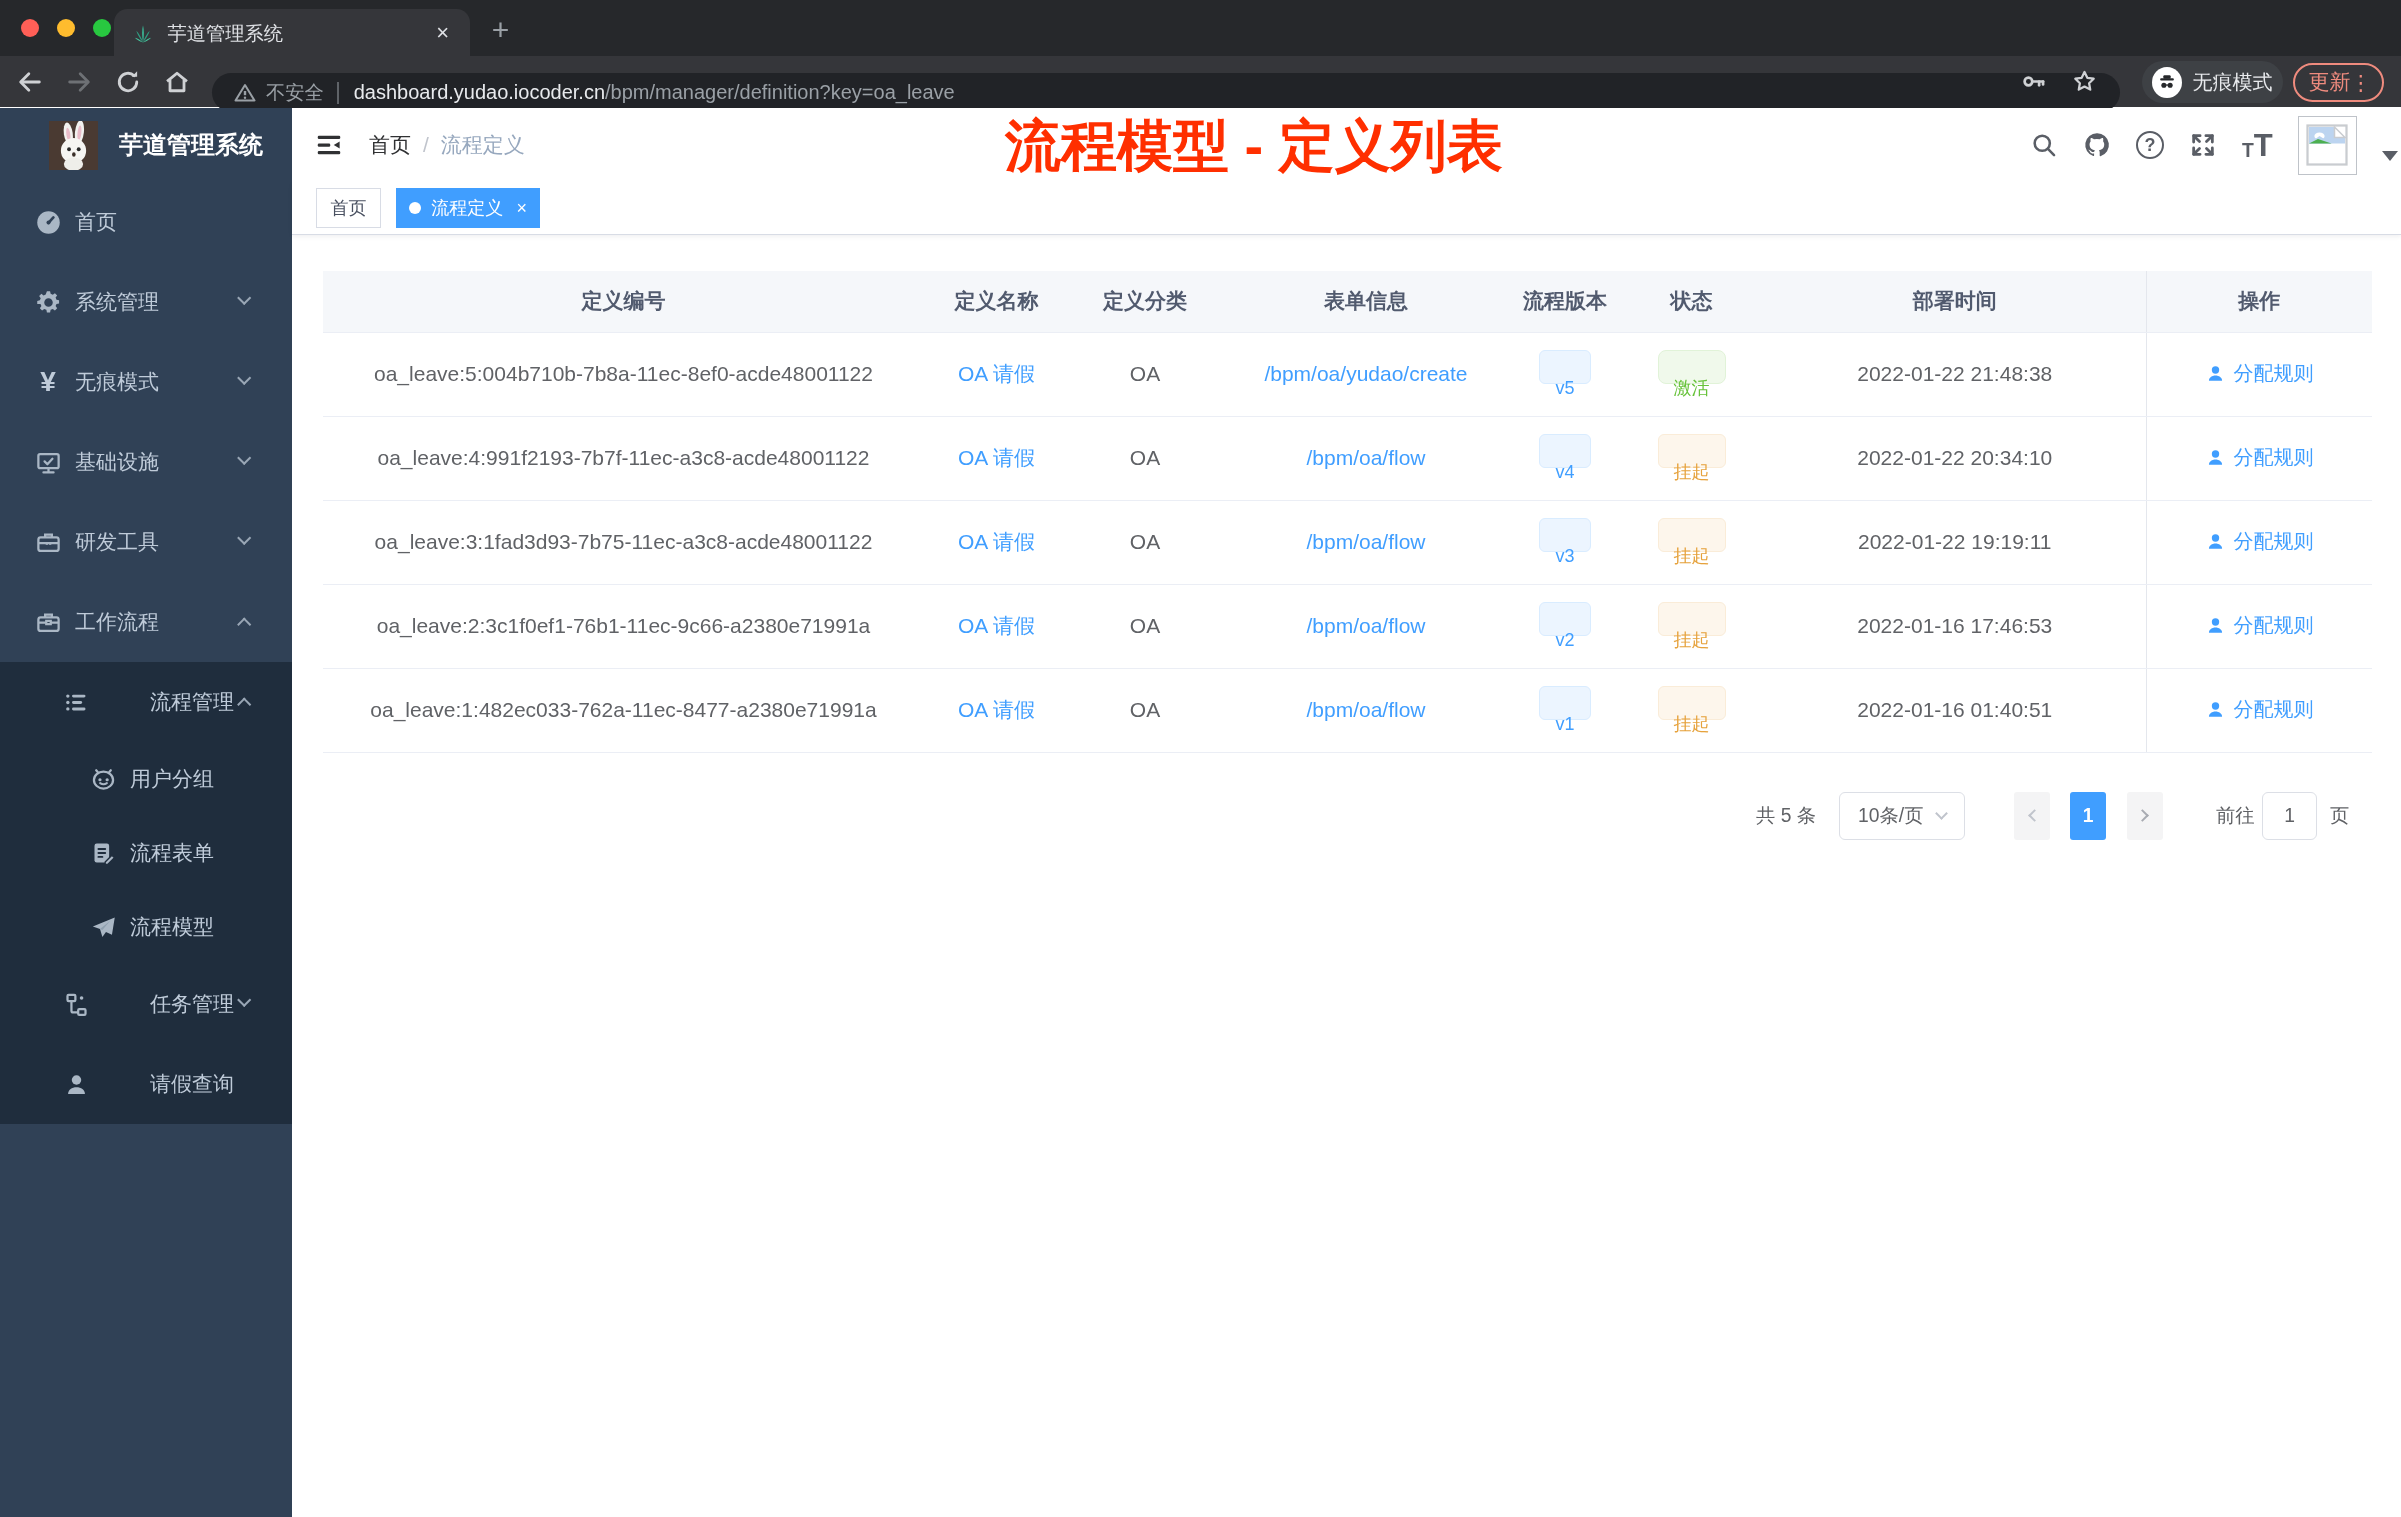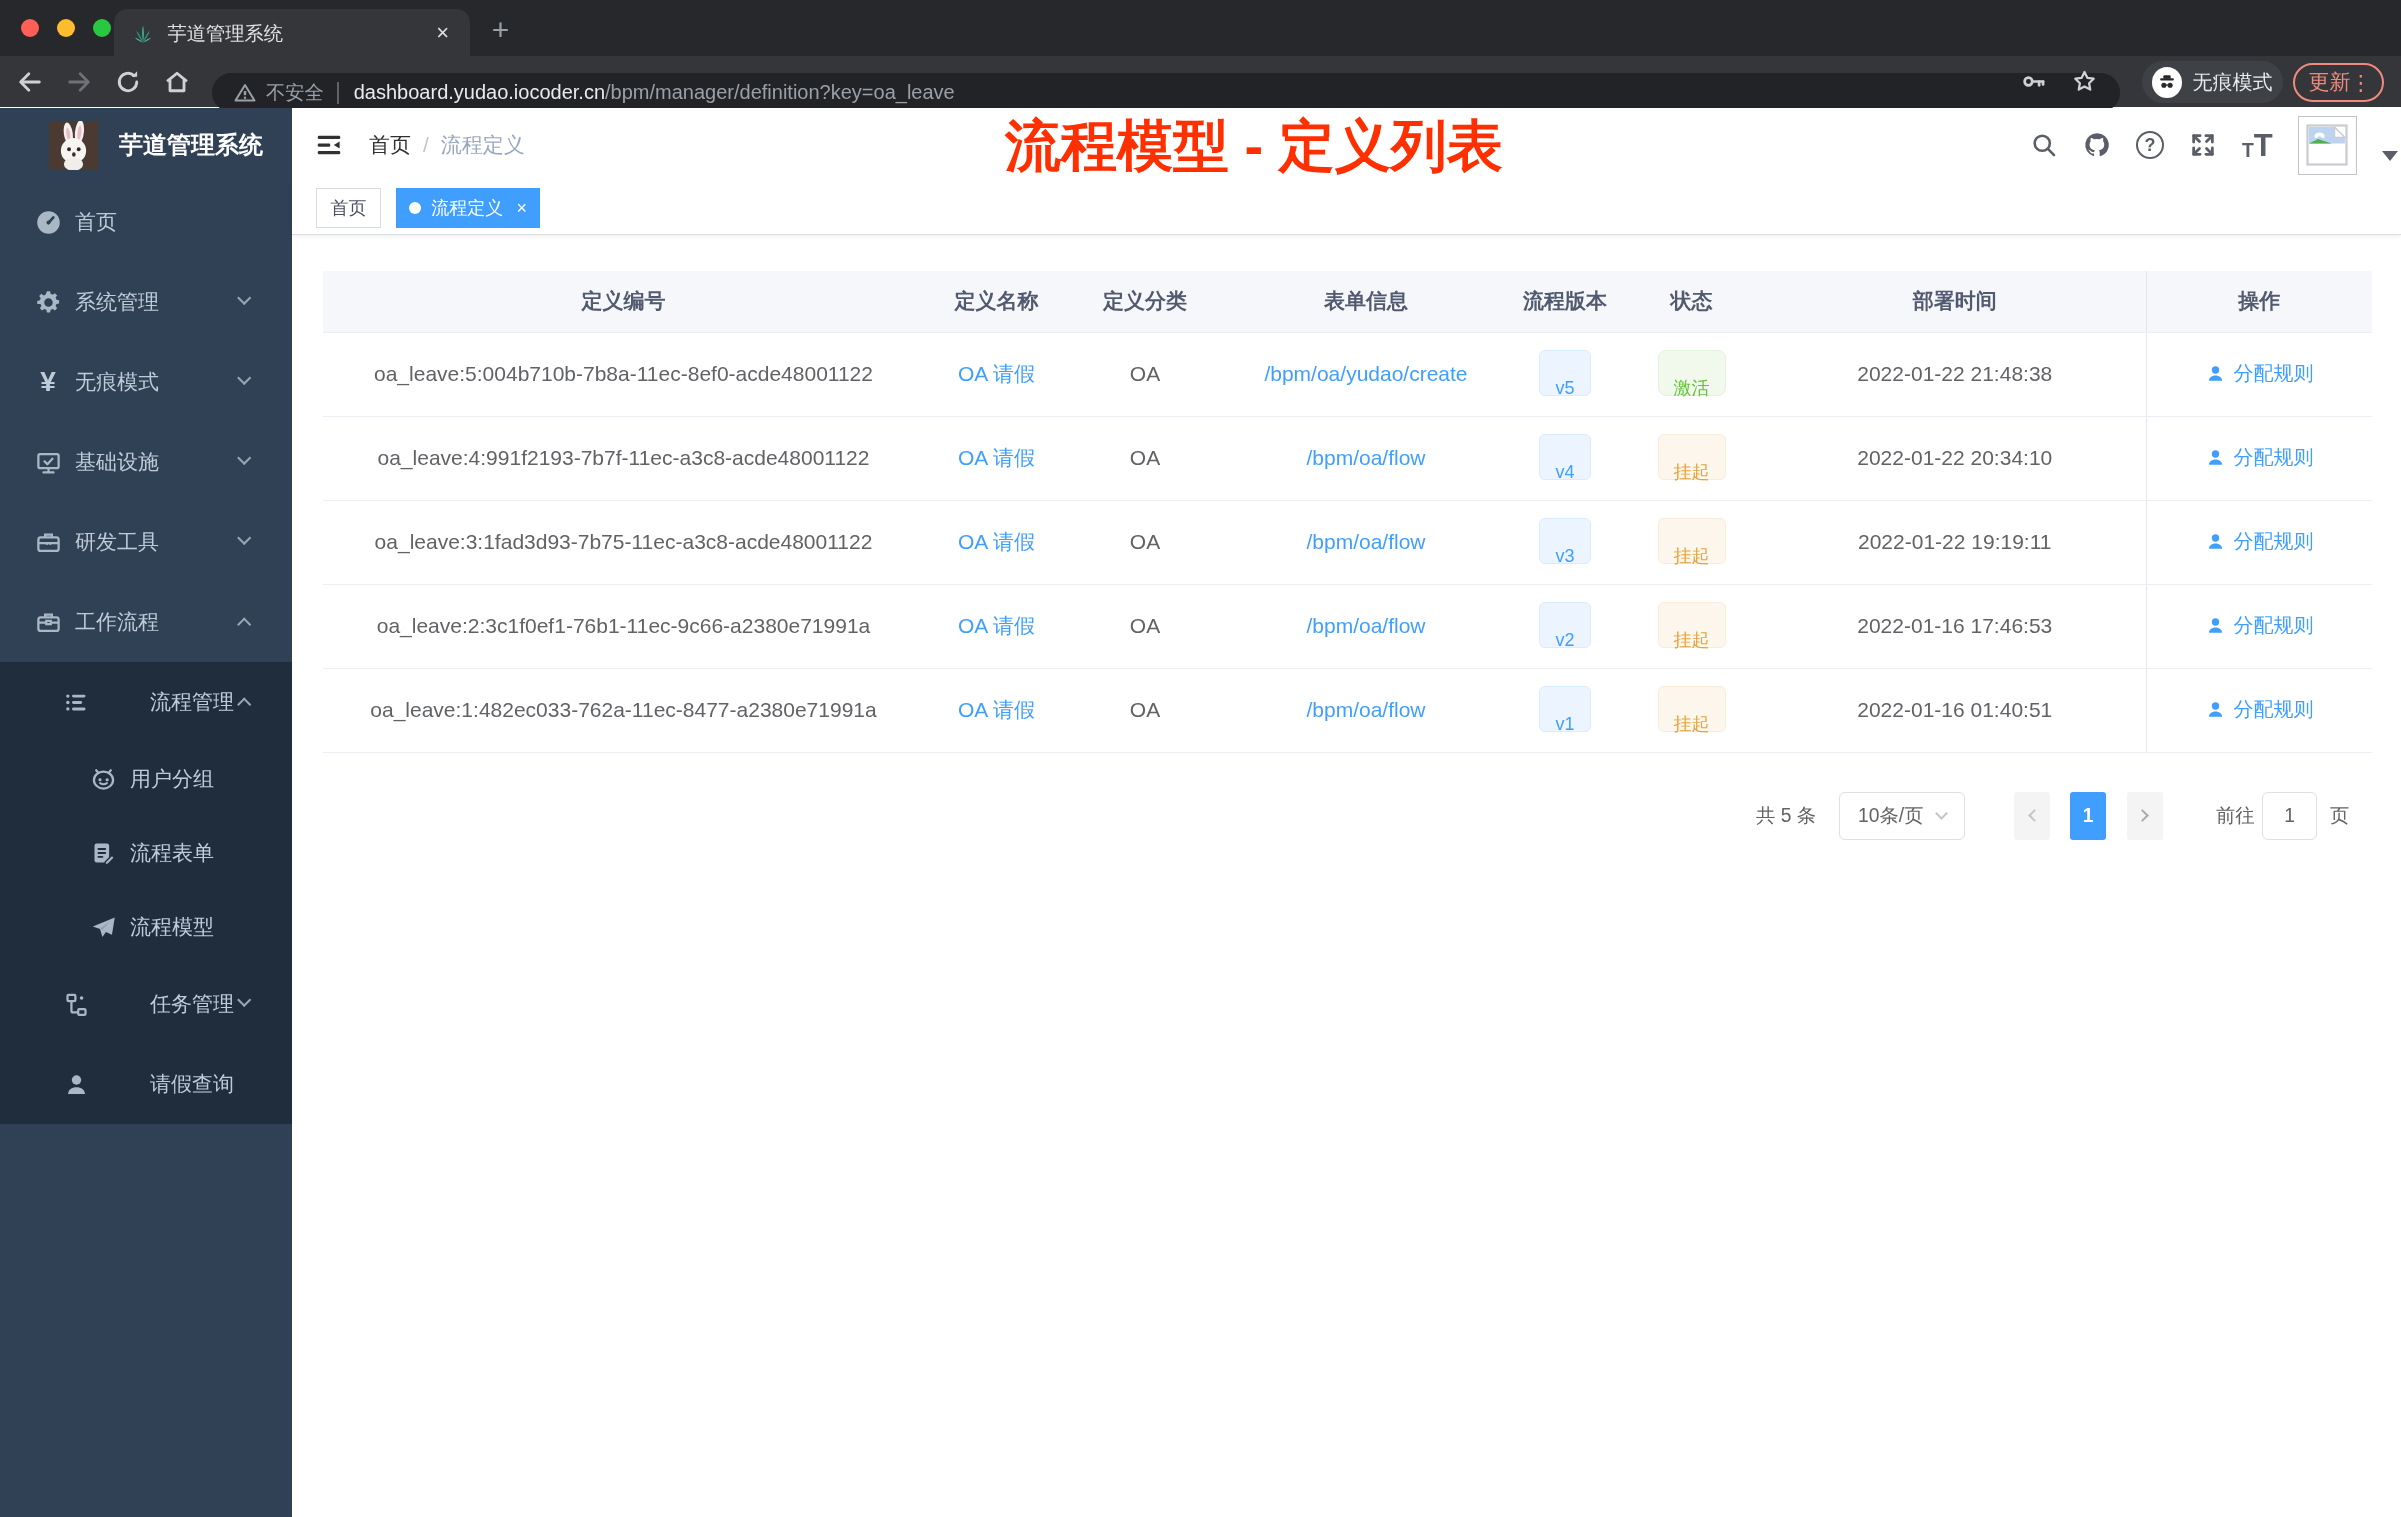--- a/index.html
+++ b/index.html
@@ -89,21 +89,21 @@
   .tag-close { font-size:18px; color:#fff; margin-left:3px; }
 
   
   .content { padding:36px 29px 0 31px; }
   table { border-collapse:collapse; table-layout:fixed; width:2049px; }
   th { height:61px; background:#f5f7fa; color:#515a6e; font-size:21px; font-weight:600;
        text-align:center; border-bottom:1.5px solid #ebeef5; }
   td { height:84px; text-align:center; font-size:21px; color:#606266; border-bottom:1.5px solid #ebeef5; background:#fff; }
   th.op-col, td.op-col { border-left:1.5px solid #e4e7ed; }
   a.link { color:#409eff; text-decoration:none; cursor:pointer; }
-  .pill { display:inline-block; height:46px; line-height:43px; padding:16px 15px; border-radius:6px; font-size:18px; border:1.5px solid transparent; }
+  .pill { display:inline-block; height:34px; line-height:43px; padding:16px 15px; border-radius:6px; font-size:18px; border:1.5px solid transparent; }
   .pill.version { background:#ecf5ff; border-color:#d9ecff; color:#409eff; }
   .pill.status[data-type="success"] { background:#f0f9eb; border-color:#e1f3d8; color:#67c23a;border-radius:8px; }
   .pill.status[data-type="warning"] { background:#fdf6ec; border-color:#faecd8; color:#e6a23c; }
   .action { color:#409eff; font-size:20px; text-decoration:none; display:inline-flex; align-items:center; gap:7.4px; cursor:pointer; }
   .action svg { width:21px; height:21px; }
 
   
   .pager-row { position:relative; height:48px; margin-top:39px; font-size:19.3px; color:#606266; }
   .pg-total { position:absolute; left:1433px; top:10.4px; }
   .pg-select { position:absolute; left:1516px; top:0; width:126px; height:48px; border:1.5px solid #dcdfe6; border-radius:6px;

